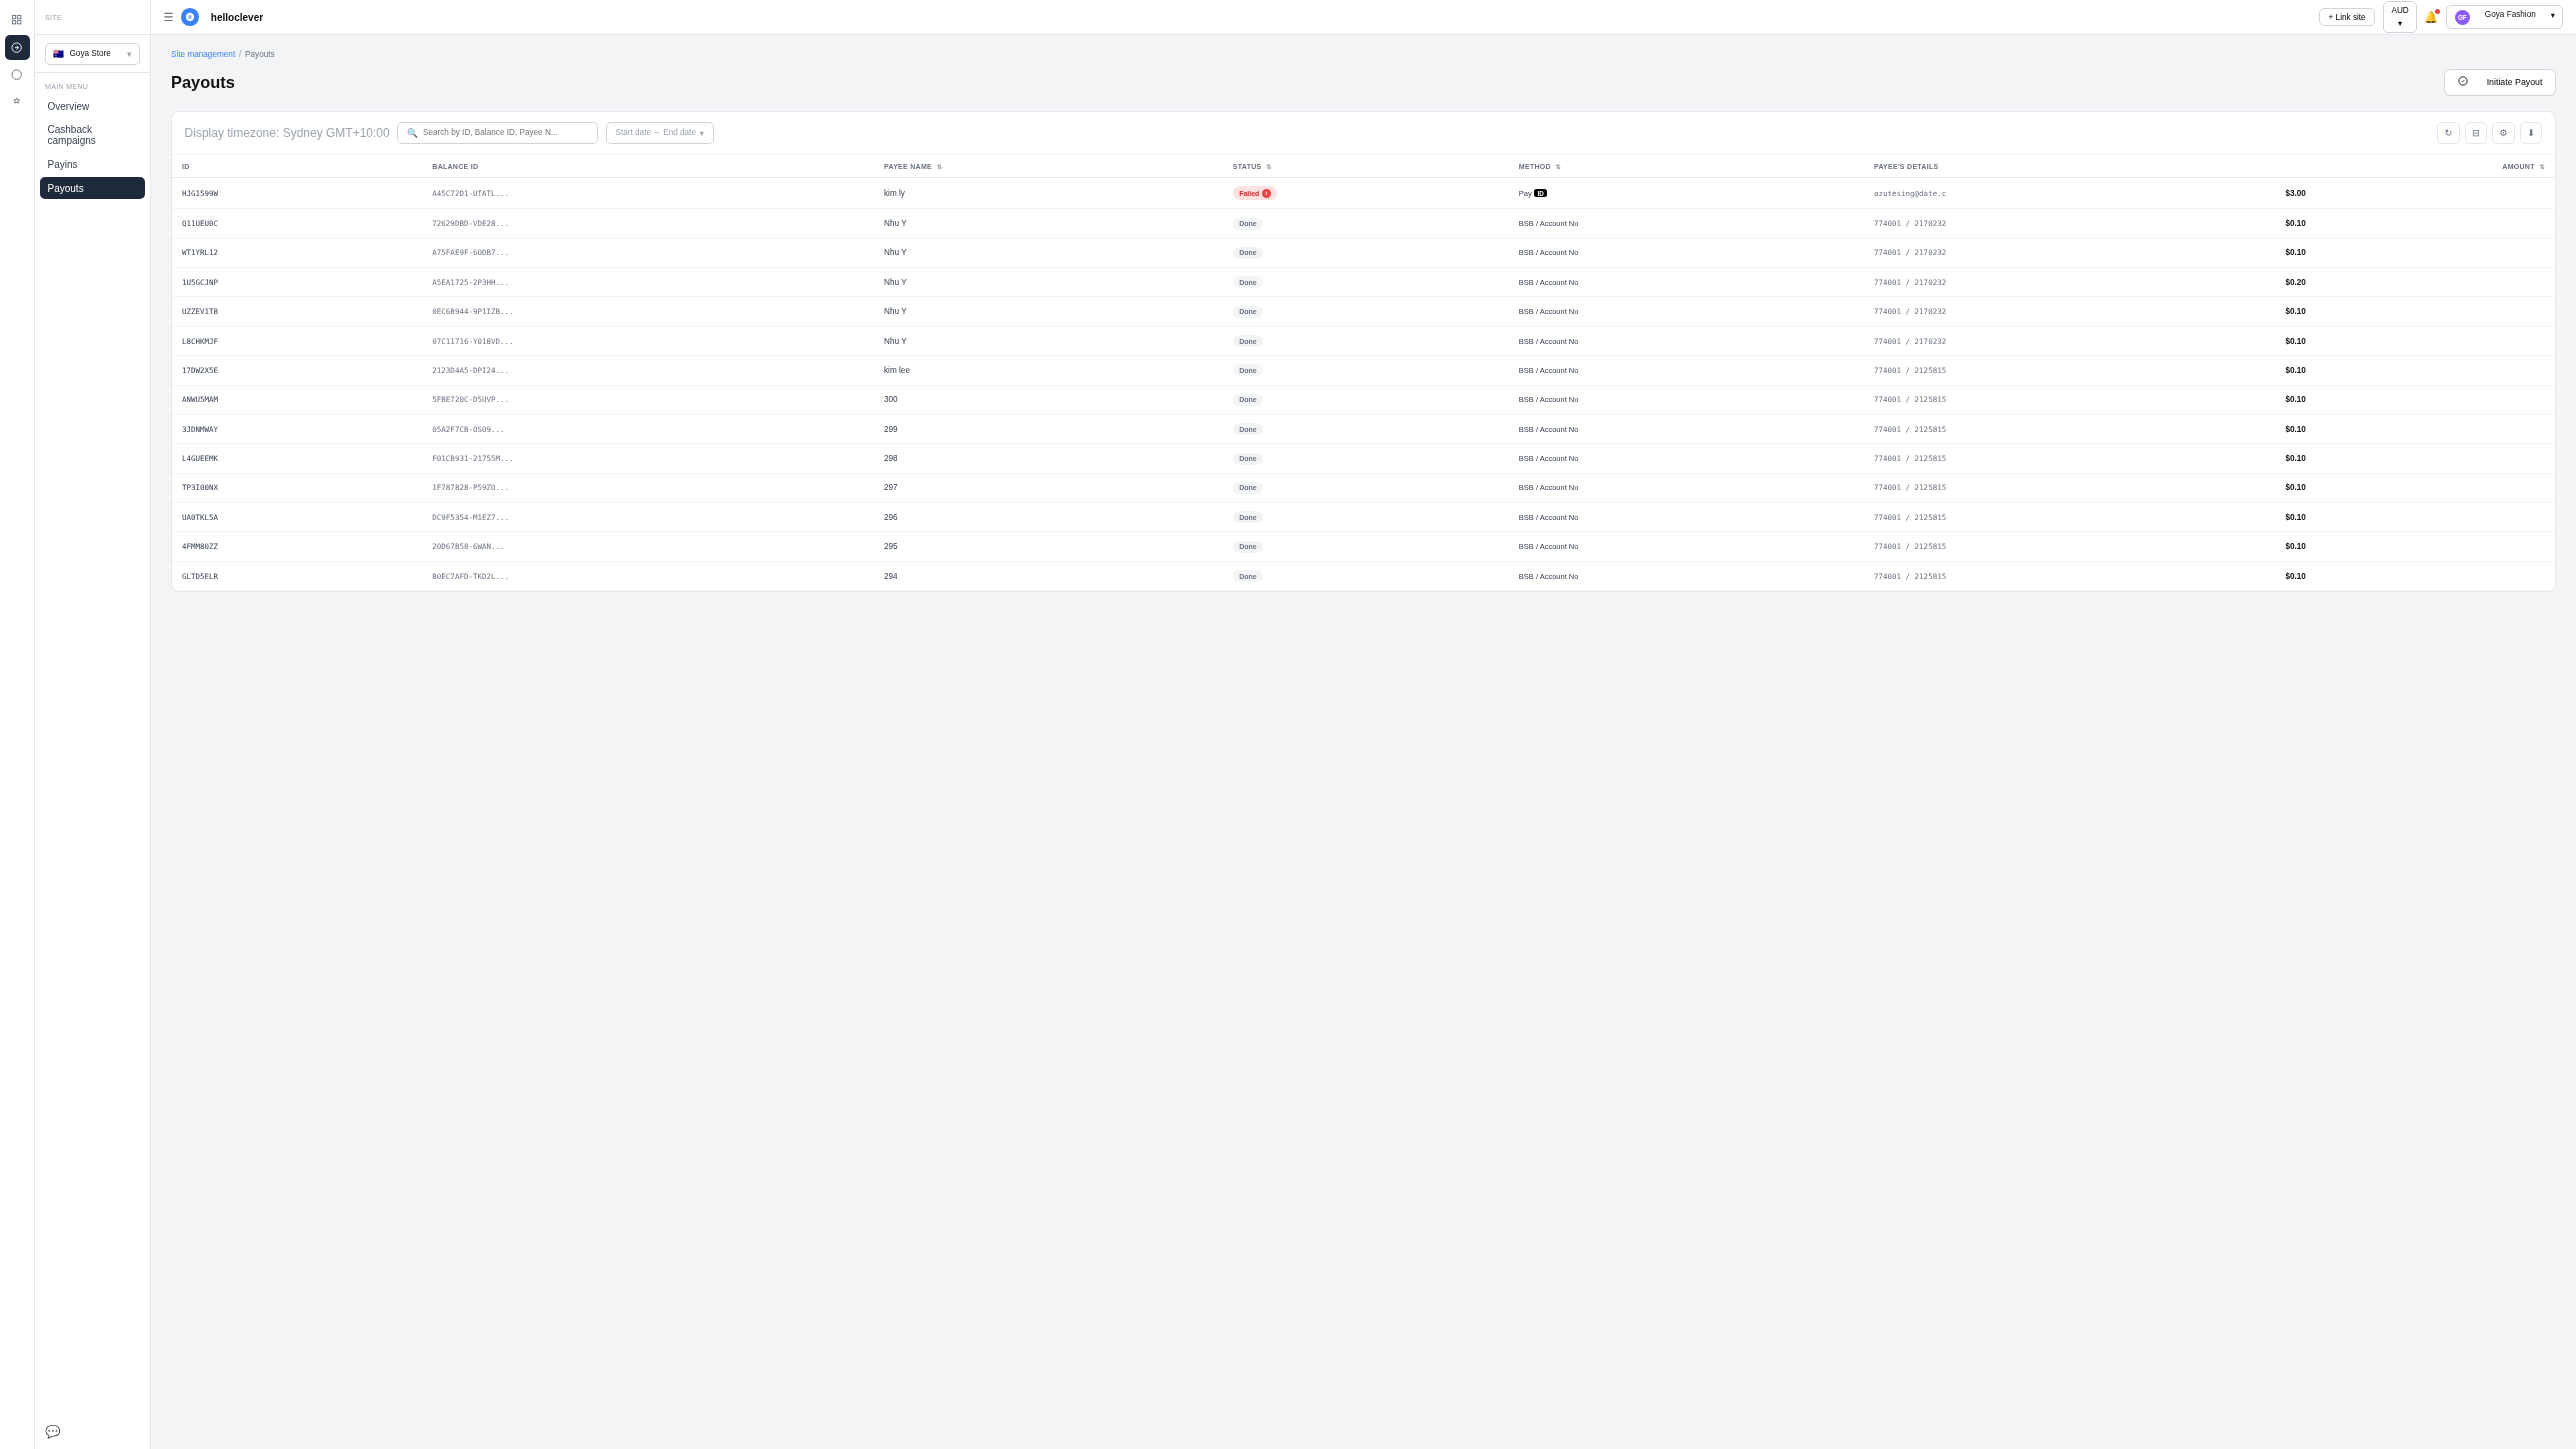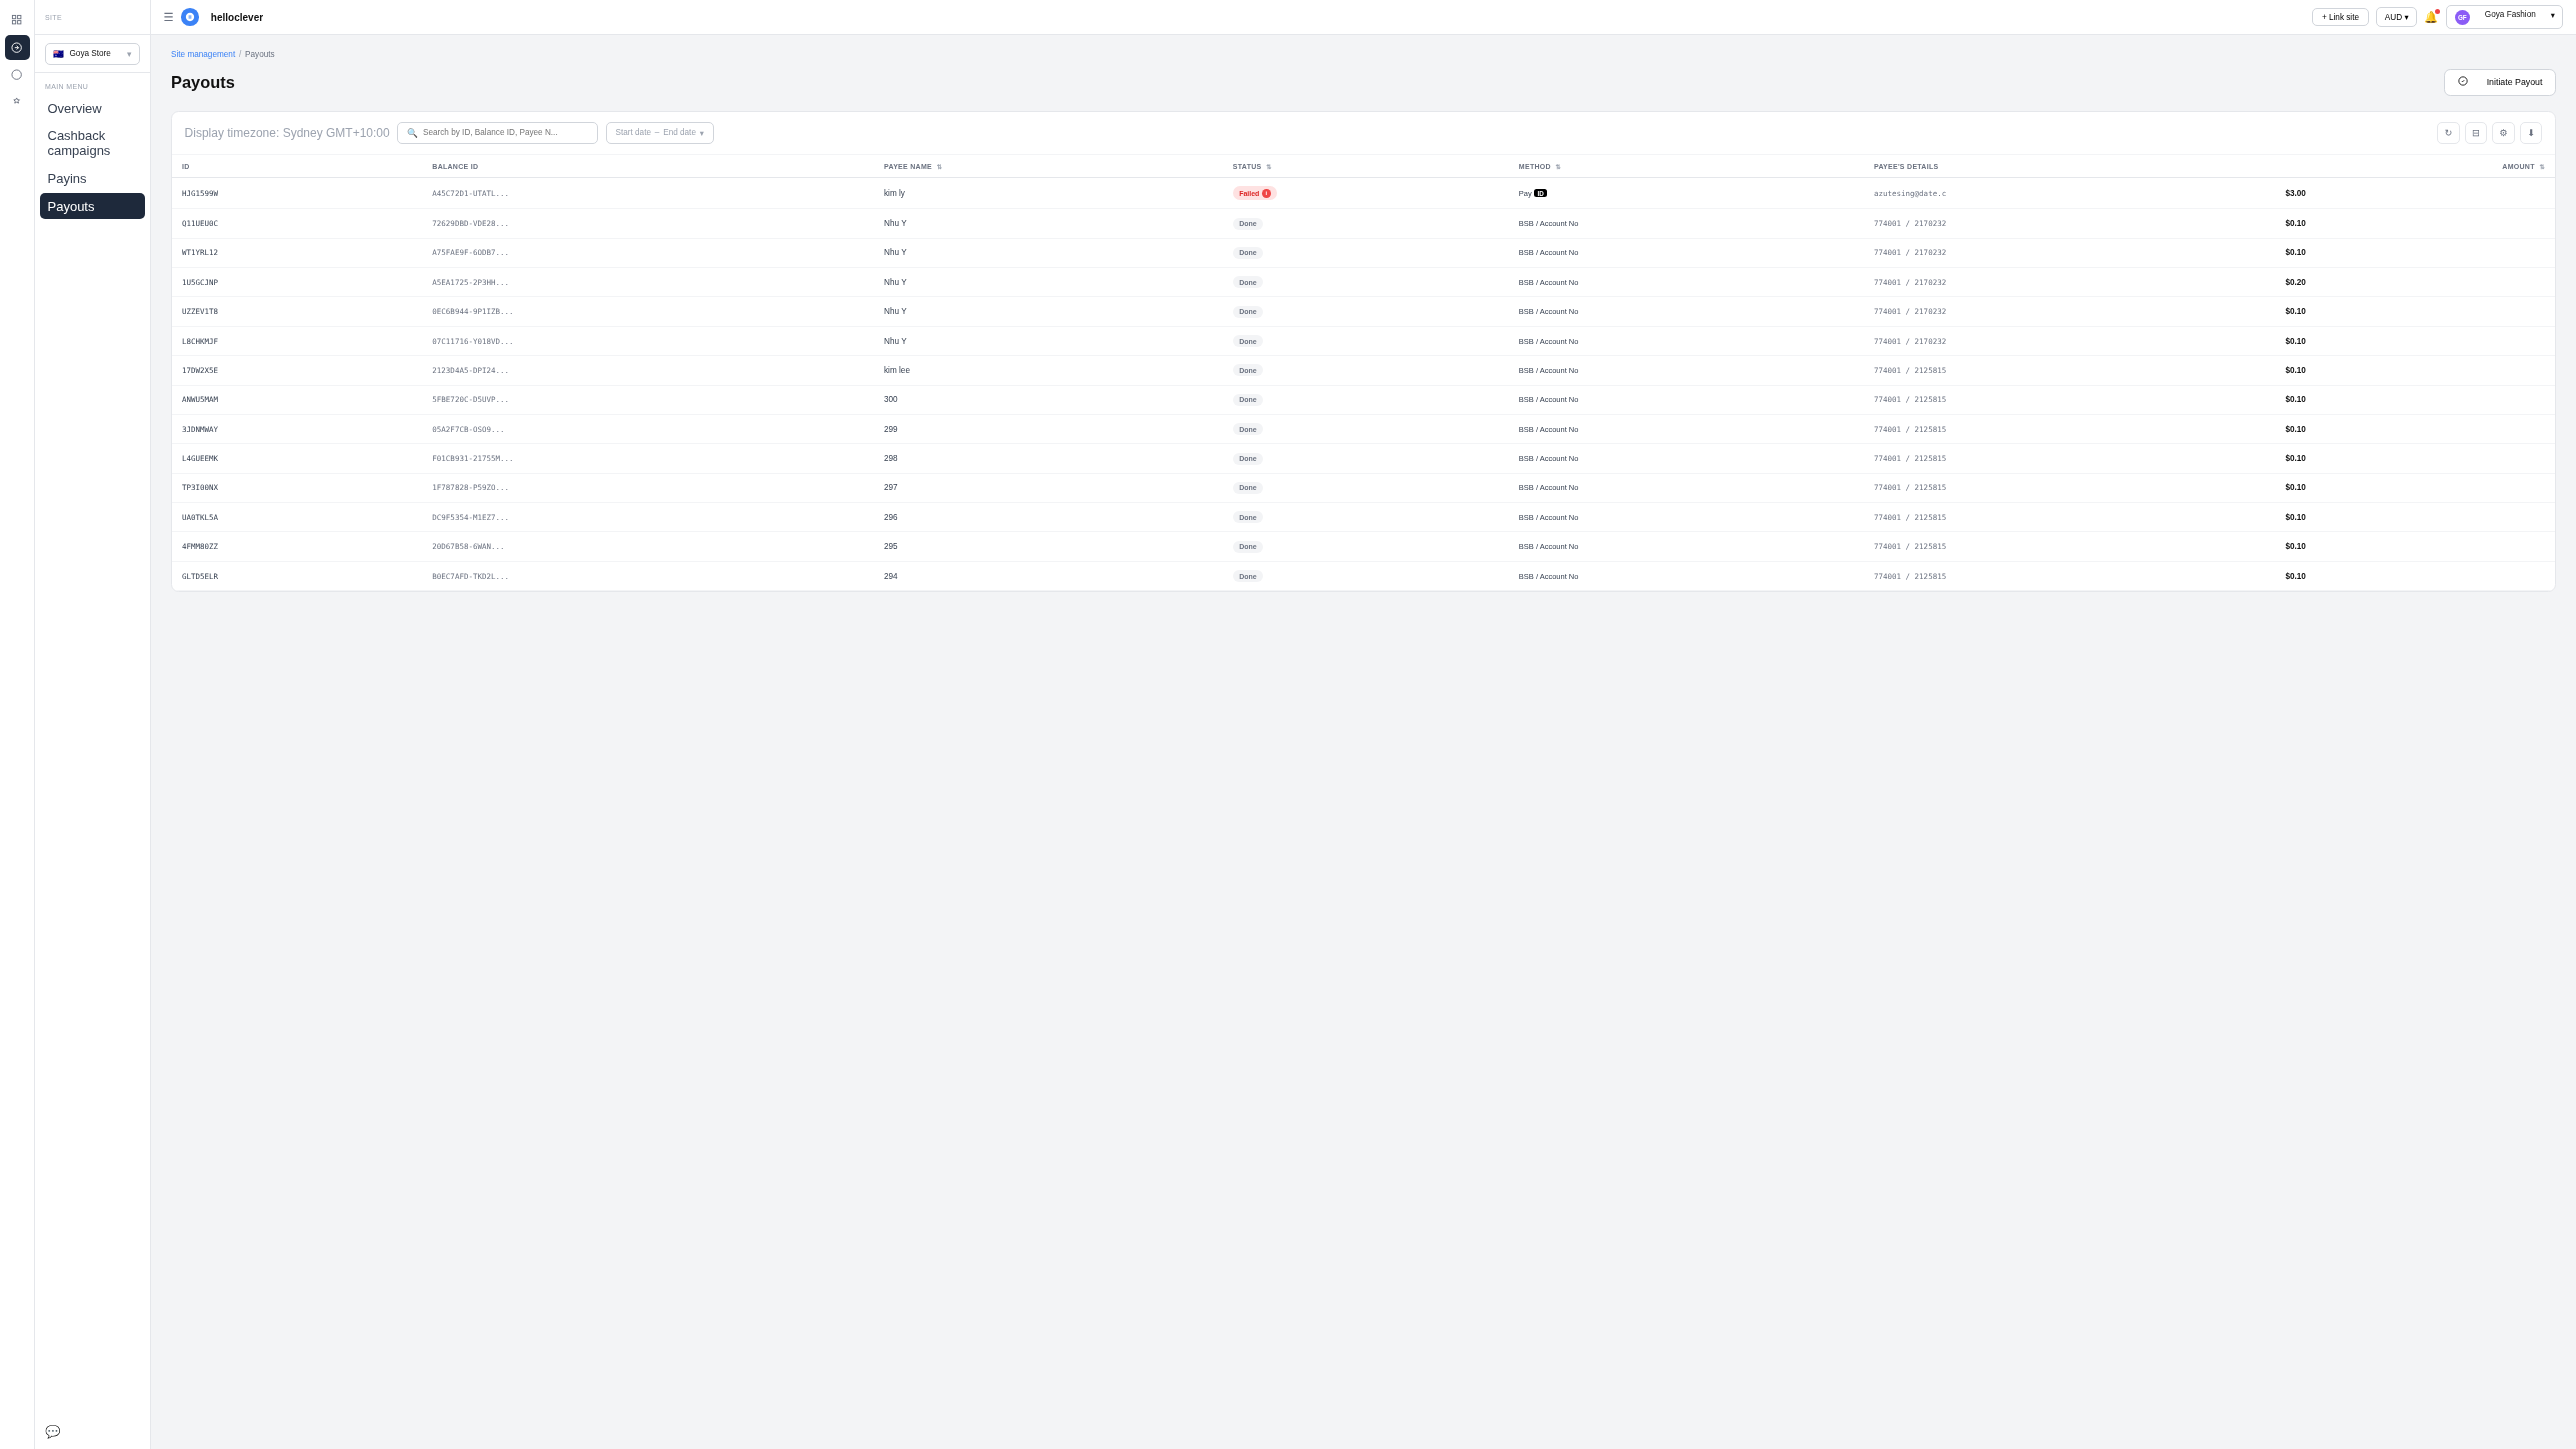--- a/index.html
+++ b/index.html
@@ -10,33 +10,33 @@
     .main { flex: 1; display: flex; flex-direction: column; overflow: hidden; }
 
     
     .topbar { height: 35px; background: #fff; border-bottom: 0.6px solid #e5e7eb; display: flex; align-items: center; justify-content: space-between; padding: 0 12.6px; flex-shrink: 0; }
     .topbar-left { display: flex; align-items: center; gap: 7.5px; }
     .topbar-right { display: flex; align-items: center; gap: 7.5px; }
     .menu-icon { cursor: pointer; color: #6b7280; font-size: 11.3px; }
     .brand { display: flex; align-items: center; gap: 12px; font-weight: 700; font-size: 10px; color: #111; }
     .brand-icon { width: 17.6px; height: 17.6px; background: #3b82f6; border-radius: 50%; display: flex; align-items: center; justify-content: center; color: #fff; font-size: 8.2px; font-weight: 700; }
     .link-site-btn { display: flex; align-items: center; gap: 3.8px; border: 0.6px solid #d1d5db; border-radius: 5px; padding: 3.8px 8.8px; cursor: pointer; font-size: 8.2px; background: #fff; }
-    .aud-btn { display: flex; align-items: center; gap: 2.5px; border: 0.6px solid #d1d5db; border-radius: 5px; padding: 3.8px 7.5px; cursor: pointer; font-size: 8.2px; background: #fff; }
+    .aud-btn { display: flex; align-items: center; gap: 2.5px; border: 0.6px solid #d1d5db; border-radius: 5px; padding: 3.8px 7.5px; cursor: pointer; font-size: 8.2px; background: #fff; flex-direction: column; }
     .notif-btn { position: relative; cursor: pointer; color: #6b7280; font-size: 11.3px; }
     .notif-dot { width: 5px; height: 5px; background: #ef4444; border-radius: 50%; position: absolute; top: -1.3px; right: -1.3px; }
     .user-btn { display: flex; align-items: flex-start; gap: 15px; border: 0.6px solid #d1d5db; border-radius: 5px; padding: 3.1px 7.5px; cursor: pointer; font-size: 8.2px; background: #fff; }
     .user-avatar { width: 15px; height: 15px; background: #8b5cf6; border-radius: 50%; display: flex; align-items: center; justify-content: center; color: #fff; font-size: 6.3px; font-weight: 700; }
     .site-label { font-size: 7px; color: #9ca3af; text-transform: uppercase; letter-spacing: 0.05em; margin-bottom: 5px; }
     .site-selector { display: flex; align-items: center; gap: 5px; border: 0.6px solid #d1d5db; border-radius: 5px; padding: 5px 7.5px; cursor: pointer; background: #fff; }
     .site-name { font-size: 8.2px; font-weight: 500; flex: 1; }
     .sidebar-icon-btn { width: 25px; height: 25px; border-radius: 5px; display: flex; align-items: center; justify-content: center; cursor: pointer; color: #6b7280; font-size: 11.3px; }
     .sidebar-icon-btn.active { background: #1e293b; color: #fff; }
     .sidebar-nav { flex: 1; padding: 10px 5px; }
     .nav-section-label { font-size: 7px; color: #9ca3af; text-transform: uppercase; letter-spacing: 0.05em; padding: 0 5px; margin-bottom: 5px; }
-    .nav-item { padding: 5.7px 7.5px; border-radius: 5px; cursor: pointer; font-size: 13px; color: #374151; margin-bottom: 1.3px; }
+    .nav-item { padding: 5.7px 7.5px; border-radius: 5px; cursor: pointer; font-size: 10px; color: #374151; margin-bottom: 1.3px; }
     .nav-item.active { background: #1e293b; color: #fff; font-weight: 500; }
     .sidebar-bottom { padding: 10px; margin-top: auto; }
     .support-icon { color: #9ca3af; font-size: 12.6px; cursor: pointer; }
 
     
     .content { flex: 1; overflow-y: auto; padding: 15px 20px; }
     .breadcrumb { display: flex; align-items: center; gap: 3.8px; font-size: 8.2px; color: #6b7280; margin-bottom: 10px; }
     .breadcrumb-link { color: #3b82f6; cursor: pointer; }
     .breadcrumb-sep { color: #9ca3af; }
     .page-header { display: flex; align-items: center; justify-content: space-between; margin-bottom: 15px; }

